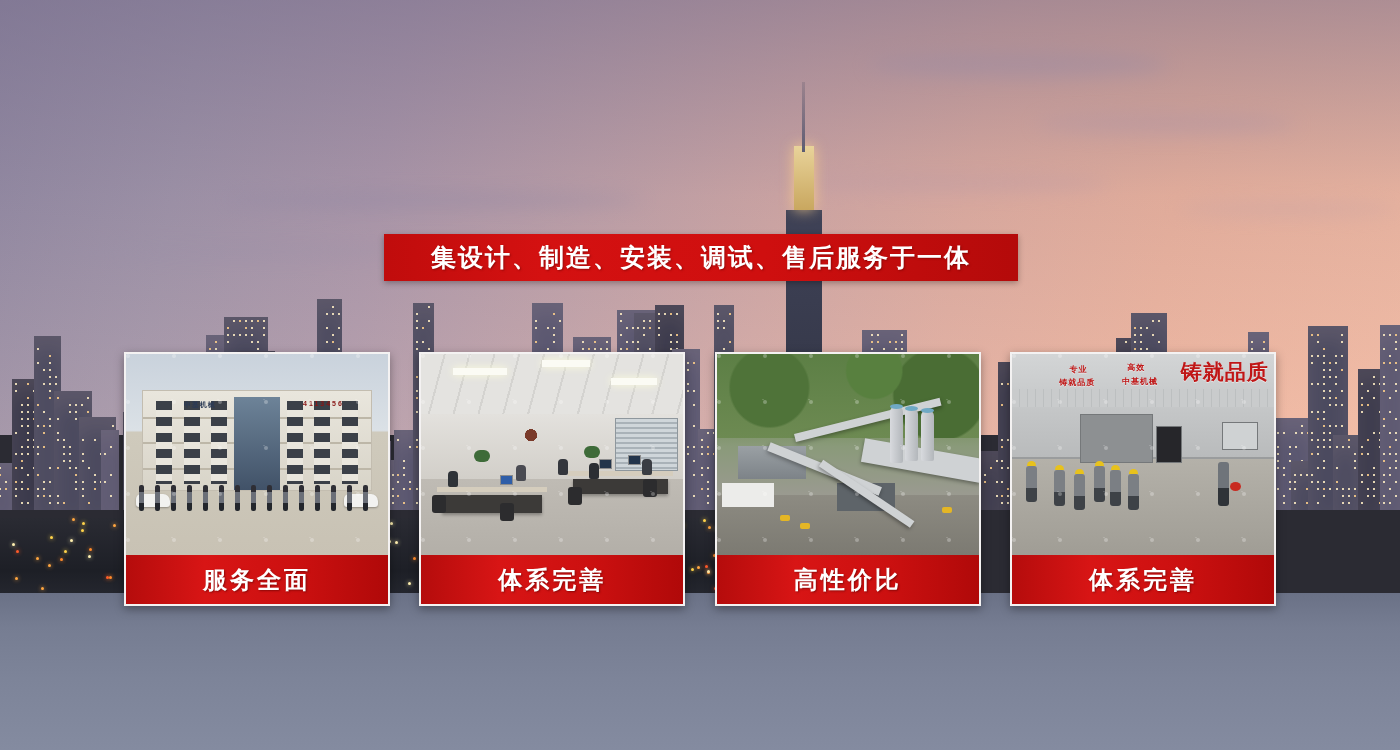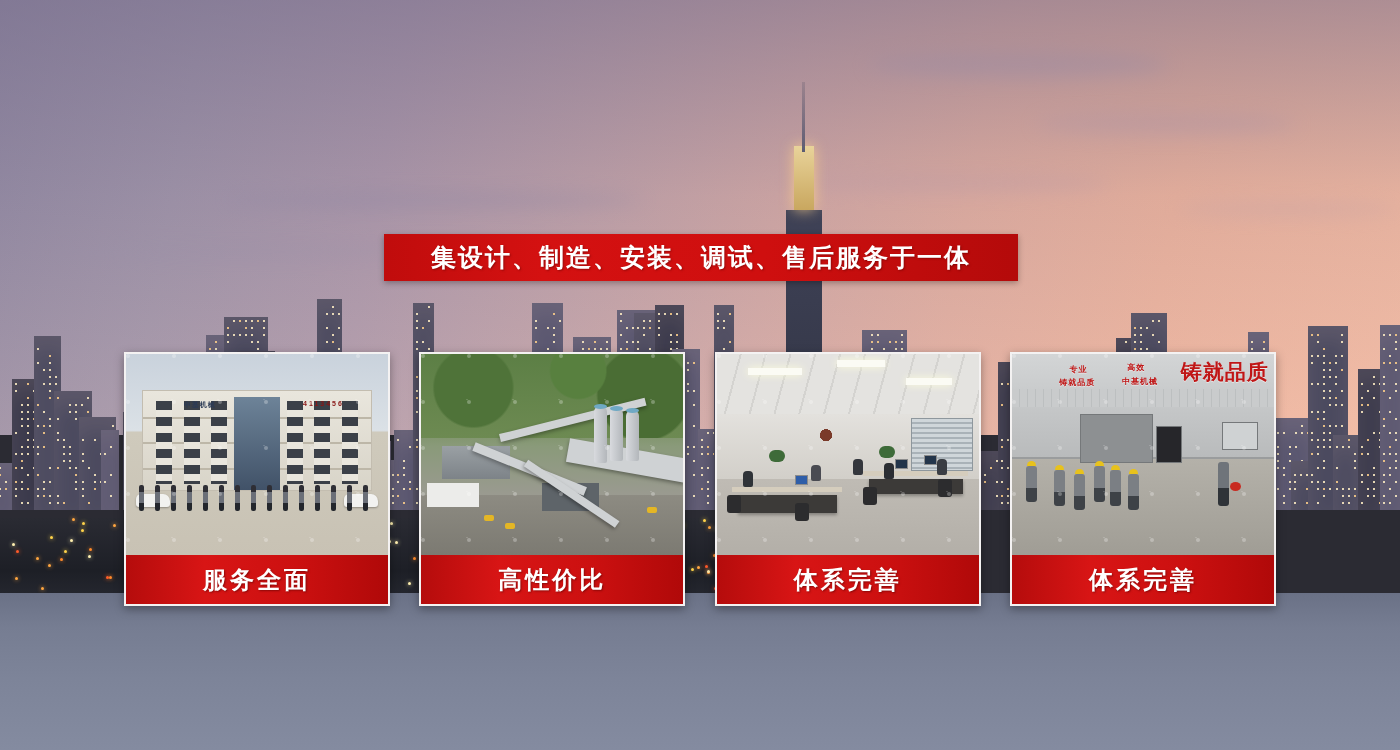--- a/index.html
+++ b/index.html
@@ -2738,78 +2738,20 @@
             <i class="node" style="left:184px;top:184px;"></i>
             <i class="node" style="left:230px;top:184px;"></i>
           </div>
       </div>
       <div class="cap">
         <span>服务全面</span>
       </div>
     </div>
 
     <div class="card">
-      <div class="photo p2">
-        <div class="greens"></div>
-        <div class="yard"></div>
-        <div class="shed" style="left:8%;top:46%;width:26%;height:16%;"></div>
-        <div class="shed" style="left:2%;top:64%;width:20%;height:12%;background:#ececea;"></div>
-        <div class="shed" style="left:46%;top:64%;width:22%;height:14%;background:#5e6469;"></div>
-        <div class="conv" style="left:20%;top:44%;width:120px;height:9px;transform:rotate(22deg);"></div>
-        <div class="conv" style="left:30%;top:40%;width:150px;height:8px;transform:rotate(-14deg);"></div>
-        <div class="conv" style="left:40%;top:52%;width:110px;height:8px;transform:rotate(34deg);"></div>
-        <div class="conv" style="left:56%;top:42%;width:120px;height:24px;transform:rotate(10deg);"></div>
-        <div class="silo" style="left:66%;top:26%;height:28%;"></div>
-        <div class="silotop" style="left:66%;top:25%;"></div>
-        <div class="silo" style="left:72%;top:27%;height:26%;"></div>
-        <div class="silotop" style="left:72%;top:26%;"></div>
-        <div class="silo" style="left:78%;top:28%;height:25%;"></div>
-        <div class="silotop" style="left:78%;top:27%;"></div>
-        <div class="dig" style="left:24%;top:80%"></div>
-        <div class="dig" style="left:32%;top:84%"></div>
-        <div class="dig" style="right:10%;top:76%"></div>
-        <div class="mesh">
-            <i class="node" style="left:0px;top:0px;"></i>
-            <i class="node" style="left:46px;top:0px;"></i>
-            <i class="node" style="left:92px;top:0px;"></i>
-            <i class="node" style="left:138px;top:0px;"></i>
-            <i class="node" style="left:184px;top:0px;"></i>
-            <i class="node" style="left:230px;top:0px;"></i>
-            <i class="node" style="left:0px;top:46px;"></i>
-            <i class="node" style="left:46px;top:46px;"></i>
-            <i class="node" style="left:92px;top:46px;"></i>
-            <i class="node" style="left:138px;top:46px;"></i>
-            <i class="node" style="left:184px;top:46px;"></i>
-            <i class="node" style="left:230px;top:46px;"></i>
-            <i class="node" style="left:0px;top:92px;"></i>
-            <i class="node" style="left:46px;top:92px;"></i>
-            <i class="node" style="left:92px;top:92px;"></i>
-            <i class="node" style="left:138px;top:92px;"></i>
-            <i class="node" style="left:184px;top:92px;"></i>
-            <i class="node" style="left:230px;top:92px;"></i>
-            <i class="node" style="left:0px;top:138px;"></i>
-            <i class="node" style="left:46px;top:138px;"></i>
-            <i class="node" style="left:92px;top:138px;"></i>
-            <i class="node" style="left:138px;top:138px;"></i>
-            <i class="node" style="left:184px;top:138px;"></i>
-            <i class="node" style="left:230px;top:138px;"></i>
-            <i class="node" style="left:0px;top:184px;"></i>
-            <i class="node" style="left:46px;top:184px;"></i>
-            <i class="node" style="left:92px;top:184px;"></i>
-            <i class="node" style="left:138px;top:184px;"></i>
-            <i class="node" style="left:184px;top:184px;"></i>
-            <i class="node" style="left:230px;top:184px;"></i>
-          </div>
-      </div>
-      <div class="cap">
-        <span>高性价比</span>
-      </div>
-    </div>
-
-    <div class="card">
       <div class="photo p3">
         <div class="ceil"></div>
         <div class="panel" style="left:12%;top:7%;width:54px;"></div>
         <div class="panel" style="left:46%;top:3%;width:48px;"></div>
         <div class="panel" style="right:10%;top:12%;width:46px;"></div>
         <div class="wall"></div>
         <div class="blind"></div>
         <div class="logo"></div>
         <div class="deskTop" style="left:6%;top:66%;width:42%;height:5px;"></div>
         <div class="desk" style="left:8%;top:70%;width:38%;height:18px;background:#3c3a38;"></div>
@@ -2861,20 +2803,78 @@
             <i class="node" style="left:184px;top:184px;"></i>
             <i class="node" style="left:230px;top:184px;"></i>
           </div>
       </div>
       <div class="cap">
         <span>体系完善</span>
       </div>
     </div>
 
     <div class="card">
+      <div class="photo p2">
+        <div class="greens"></div>
+        <div class="yard"></div>
+        <div class="shed" style="left:8%;top:46%;width:26%;height:16%;"></div>
+        <div class="shed" style="left:2%;top:64%;width:20%;height:12%;background:#ececea;"></div>
+        <div class="shed" style="left:46%;top:64%;width:22%;height:14%;background:#5e6469;"></div>
+        <div class="conv" style="left:20%;top:44%;width:120px;height:9px;transform:rotate(22deg);"></div>
+        <div class="conv" style="left:30%;top:40%;width:150px;height:8px;transform:rotate(-14deg);"></div>
+        <div class="conv" style="left:40%;top:52%;width:110px;height:8px;transform:rotate(34deg);"></div>
+        <div class="conv" style="left:56%;top:42%;width:120px;height:24px;transform:rotate(10deg);"></div>
+        <div class="silo" style="left:66%;top:26%;height:28%;"></div>
+        <div class="silotop" style="left:66%;top:25%;"></div>
+        <div class="silo" style="left:72%;top:27%;height:26%;"></div>
+        <div class="silotop" style="left:72%;top:26%;"></div>
+        <div class="silo" style="left:78%;top:28%;height:25%;"></div>
+        <div class="silotop" style="left:78%;top:27%;"></div>
+        <div class="dig" style="left:24%;top:80%"></div>
+        <div class="dig" style="left:32%;top:84%"></div>
+        <div class="dig" style="right:10%;top:76%"></div>
+        <div class="mesh">
+            <i class="node" style="left:0px;top:0px;"></i>
+            <i class="node" style="left:46px;top:0px;"></i>
+            <i class="node" style="left:92px;top:0px;"></i>
+            <i class="node" style="left:138px;top:0px;"></i>
+            <i class="node" style="left:184px;top:0px;"></i>
+            <i class="node" style="left:230px;top:0px;"></i>
+            <i class="node" style="left:0px;top:46px;"></i>
+            <i class="node" style="left:46px;top:46px;"></i>
+            <i class="node" style="left:92px;top:46px;"></i>
+            <i class="node" style="left:138px;top:46px;"></i>
+            <i class="node" style="left:184px;top:46px;"></i>
+            <i class="node" style="left:230px;top:46px;"></i>
+            <i class="node" style="left:0px;top:92px;"></i>
+            <i class="node" style="left:46px;top:92px;"></i>
+            <i class="node" style="left:92px;top:92px;"></i>
+            <i class="node" style="left:138px;top:92px;"></i>
+            <i class="node" style="left:184px;top:92px;"></i>
+            <i class="node" style="left:230px;top:92px;"></i>
+            <i class="node" style="left:0px;top:138px;"></i>
+            <i class="node" style="left:46px;top:138px;"></i>
+            <i class="node" style="left:92px;top:138px;"></i>
+            <i class="node" style="left:138px;top:138px;"></i>
+            <i class="node" style="left:184px;top:138px;"></i>
+            <i class="node" style="left:230px;top:138px;"></i>
+            <i class="node" style="left:0px;top:184px;"></i>
+            <i class="node" style="left:46px;top:184px;"></i>
+            <i class="node" style="left:92px;top:184px;"></i>
+            <i class="node" style="left:138px;top:184px;"></i>
+            <i class="node" style="left:184px;top:184px;"></i>
+            <i class="node" style="left:230px;top:184px;"></i>
+          </div>
+      </div>
+      <div class="cap">
+        <span>高性价比</span>
+      </div>
+    </div>
+
+    <div class="card">
       <div class="photo p4">
         <div class="fac">
           <div class="ribs"></div>
           <div class="slogan bigSlogan" style="right:2%;top:4%;">铸就品质</div>
           <div class="slogan smSlogan" style="left:22%;top:10%;">专业</div>
           <div class="slogan smSlogan" style="left:44%;top:8%;">高效</div>
           <div class="slogan smSlogan" style="left:18%;top:22%;">铸就品质</div>
           <div class="slogan smSlogan" style="left:42%;top:21%;">中基机械</div>
         </div>
         <div class="ground"></div>

